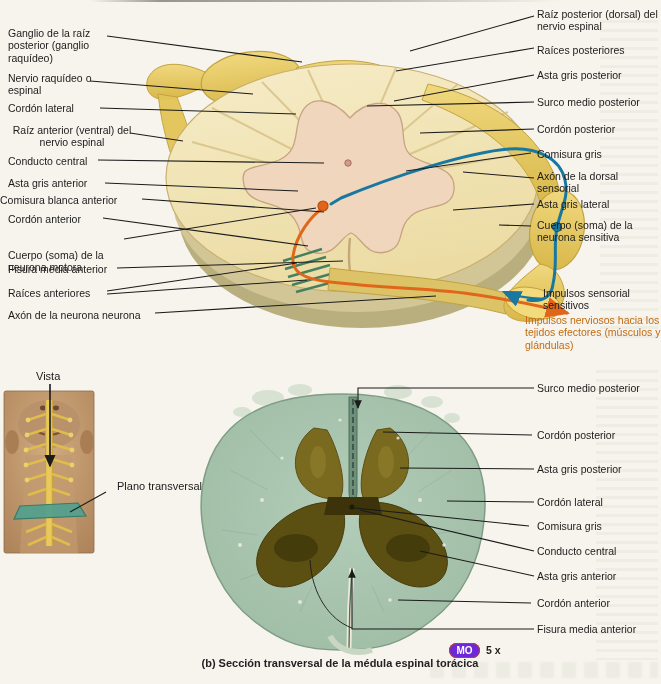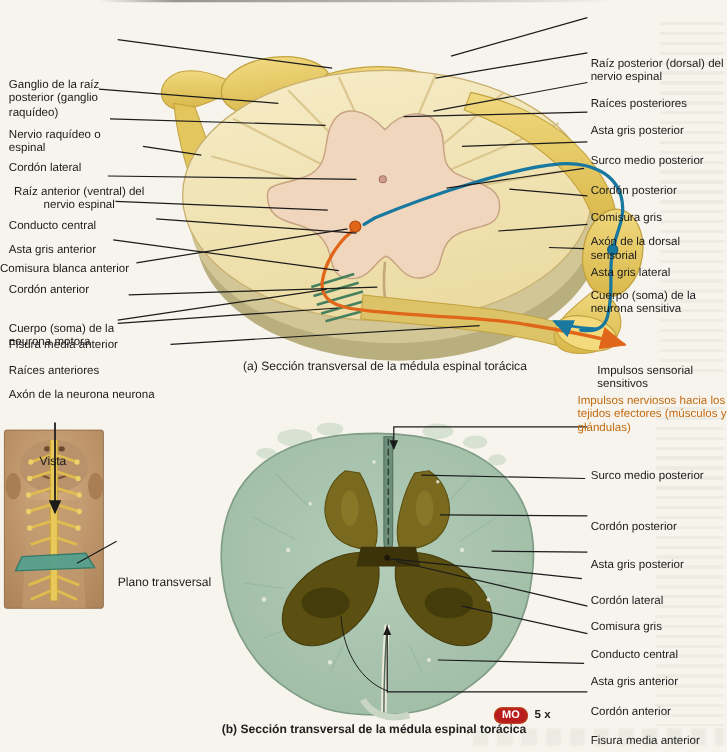--- a/index.html
+++ b/index.html
@@ -6,30 +6,29 @@
   body{
     width:661px;height:684px;position:relative;overflow:hidden;
     background:#f7f4ed;
     font-family:"Liberation Sans","DejaVu Sans",sans-serif;
     color:#1c1c1c;
   }
   #page{position:absolute;inset:0;width:661px;height:684px;}
   .lbl{
     position:absolute;font-size:10.5px;line-height:1.18;color:#1b1b1b;
     letter-spacing:0px;
-    margin-top:44px;
   }
   .lbl.orange{color:#c26a12;}
   .caption{
     position:absolute;font-size:11px;color:#222;text-align:center;
   }
   svg.layer{position:absolute;left:0;top:0;pointer-events:none;}
   .badge{
     position:absolute;left:449px;top:643px;width:31px;height:15px;
-    background:#b91c1c;border-radius:8px;color:#fff;font-size:10px;
+    background:#6d28d9;border-radius:8px;color:#fff;font-size:10px;
     font-weight:bold;text-align:center;line-height:15px;
     box-shadow:0 0 0 1px #b8431a inset;
   }
   .mag{
     position:absolute;left:486px;top:644px;font-size:10.5px;font-weight:bold;color:#222;
   }
   .ghost{
     position:absolute;opacity:.5;filter:blur(.6px);
     background:repeating-linear-gradient(
       180deg,
@@ -312,24 +311,23 @@
   <div class="lbl" style="left:537px;top:69px;width:122px;">Asta gris posterior</div>
   <div class="lbl" style="left:537px;top:96px;width:122px;">Surco medio posterior</div>
   <div class="lbl" style="left:537px;top:123px;width:122px;">Cordón posterior</div>
   <div class="lbl" style="left:537px;top:148px;width:122px;">Comisura gris</div>
   <div class="lbl" style="left:537px;top:170px;width:112px;">Axón de la dorsal sensorial</div>
   <div class="lbl" style="left:537px;top:198px;width:122px;">Asta gris lateral</div>
   <div class="lbl" style="left:537px;top:219px;width:122px;">Cuerpo (soma) de la neurona sensitiva</div>
   <div class="lbl" style="left:543px;top:287px;width:112px;">Impulsos sensorial sensitivos</div>
   <div class="lbl orange" style="left:525px;top:314px;width:136px;">Impulsos nerviosos hacia los tejidos efectores (músculos y glándulas)</div>
 
-  <div class="caption" style="left:170px;top:327px;width:360px;">(a) Sección transversal de la médula espinal torácica</div>
 
   <div class="lbl" style="left:36px;top:370px;width:60px;font-size:11px;">Vista</div>
-  <div class="lbl" style="left:107px;top:480px;width:105px;font-size:11px;">Plano transversal</div>
+  <div class="lbl" style="left:107px;top:480px;width:105px;font-size:11px;text-align:center;">Plano transversal</div>
 
   <div class="lbl" style="left:537px;top:382px;width:122px;">Surco medio posterior</div>
   <div class="lbl" style="left:537px;top:429px;width:122px;">Cordón posterior</div>
   <div class="lbl" style="left:537px;top:463px;width:122px;">Asta gris posterior</div>
   <div class="lbl" style="left:537px;top:496px;width:122px;">Cordón lateral</div>
   <div class="lbl" style="left:537px;top:520px;width:122px;">Comisura gris</div>
   <div class="lbl" style="left:537px;top:545px;width:122px;">Conducto central</div>
   <div class="lbl" style="left:537px;top:570px;width:122px;">Asta gris anterior</div>
   <div class="lbl" style="left:537px;top:597px;width:122px;">Cordón anterior</div>
   <div class="lbl" style="left:537px;top:623px;width:122px;">Fisura media anterior</div>

